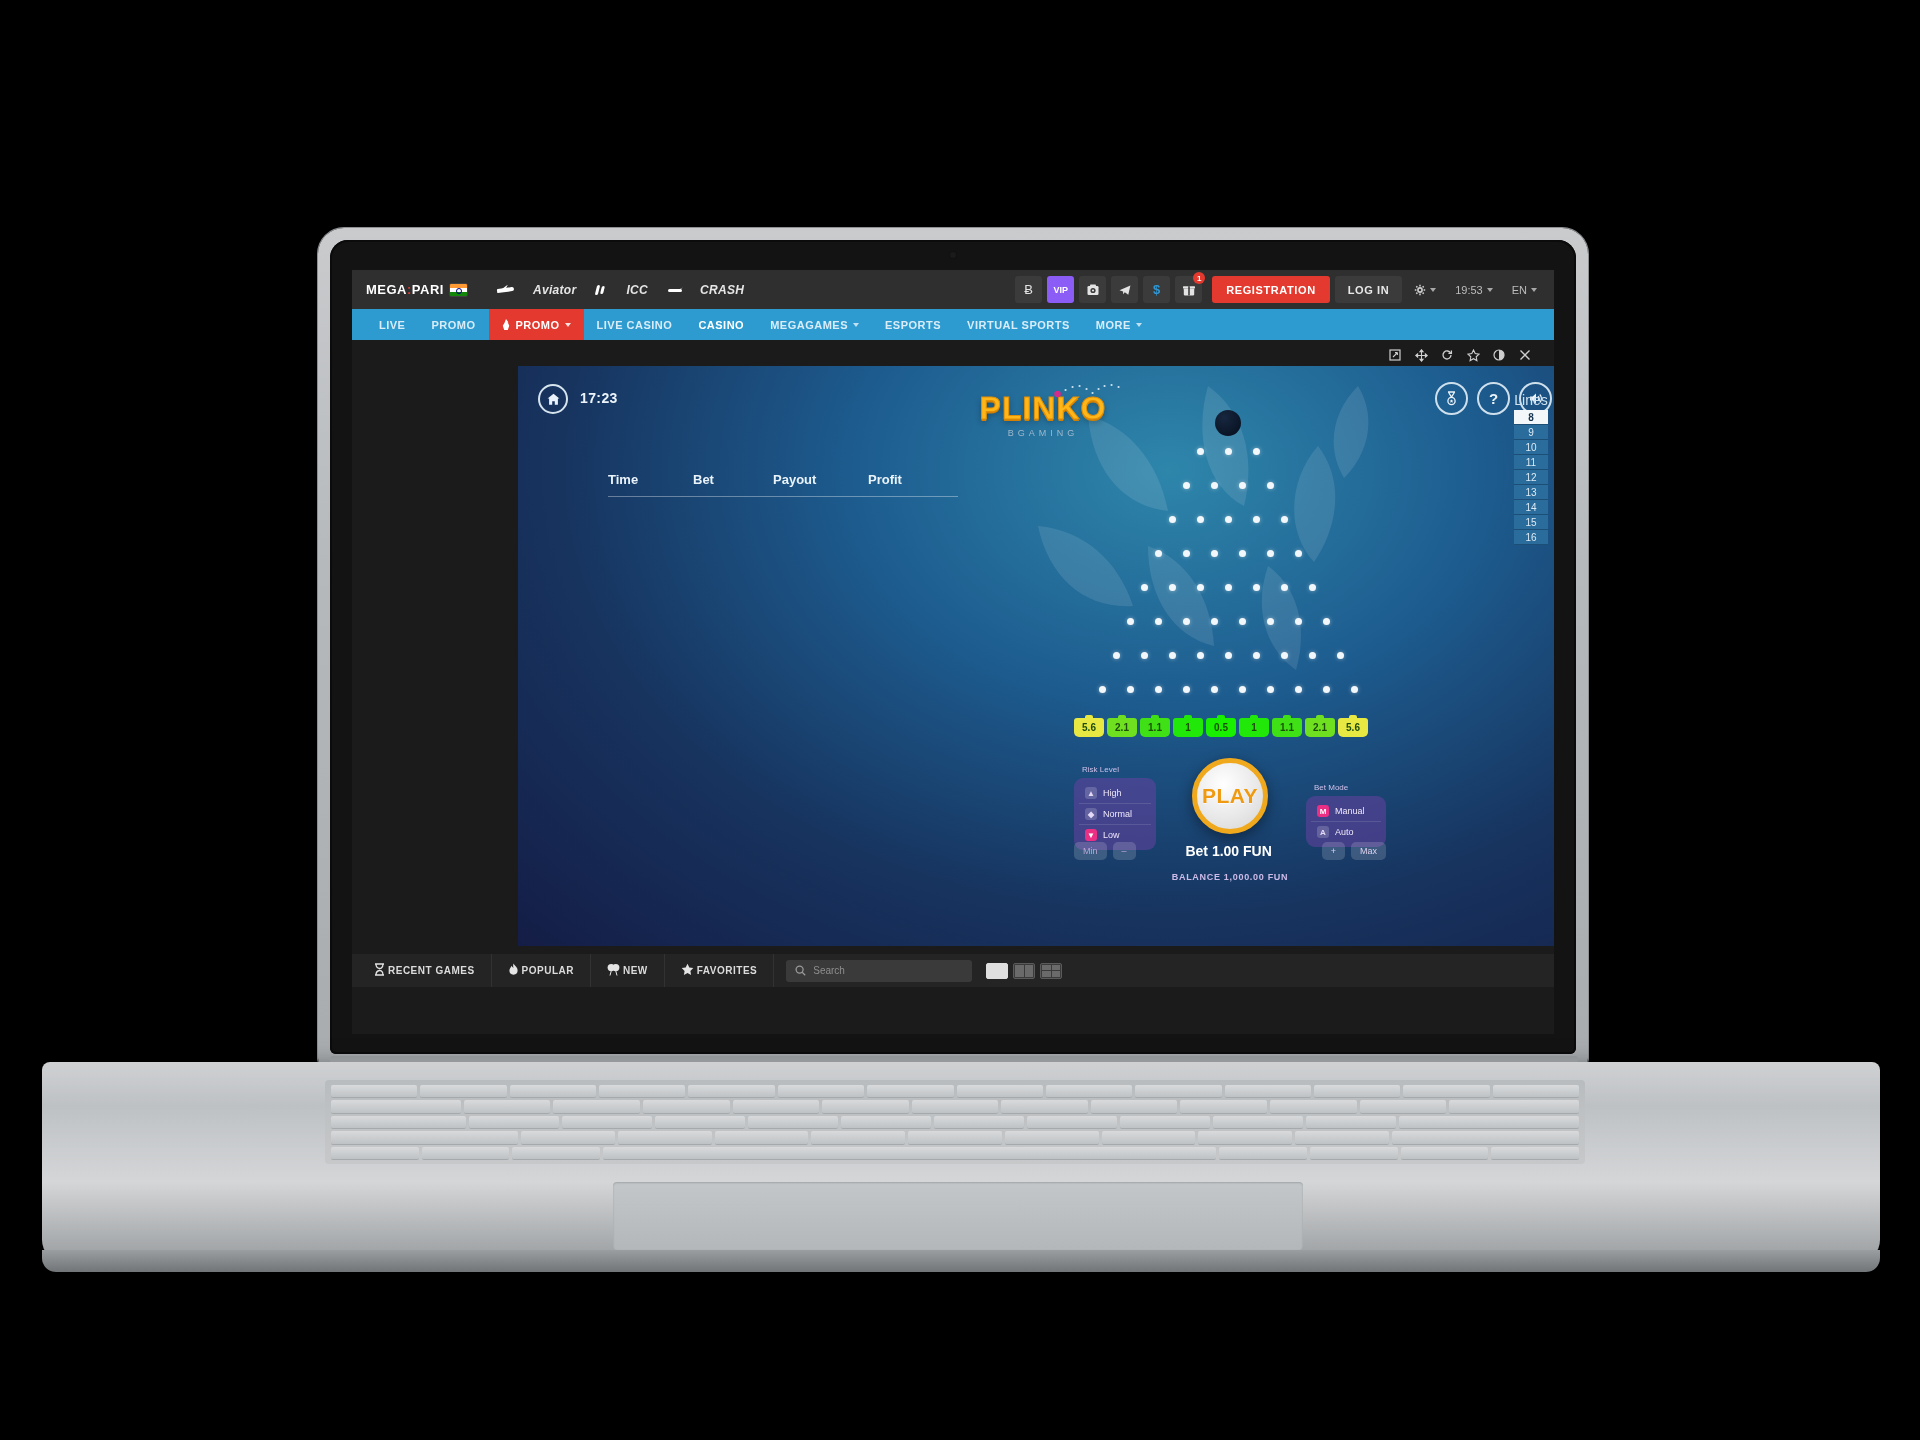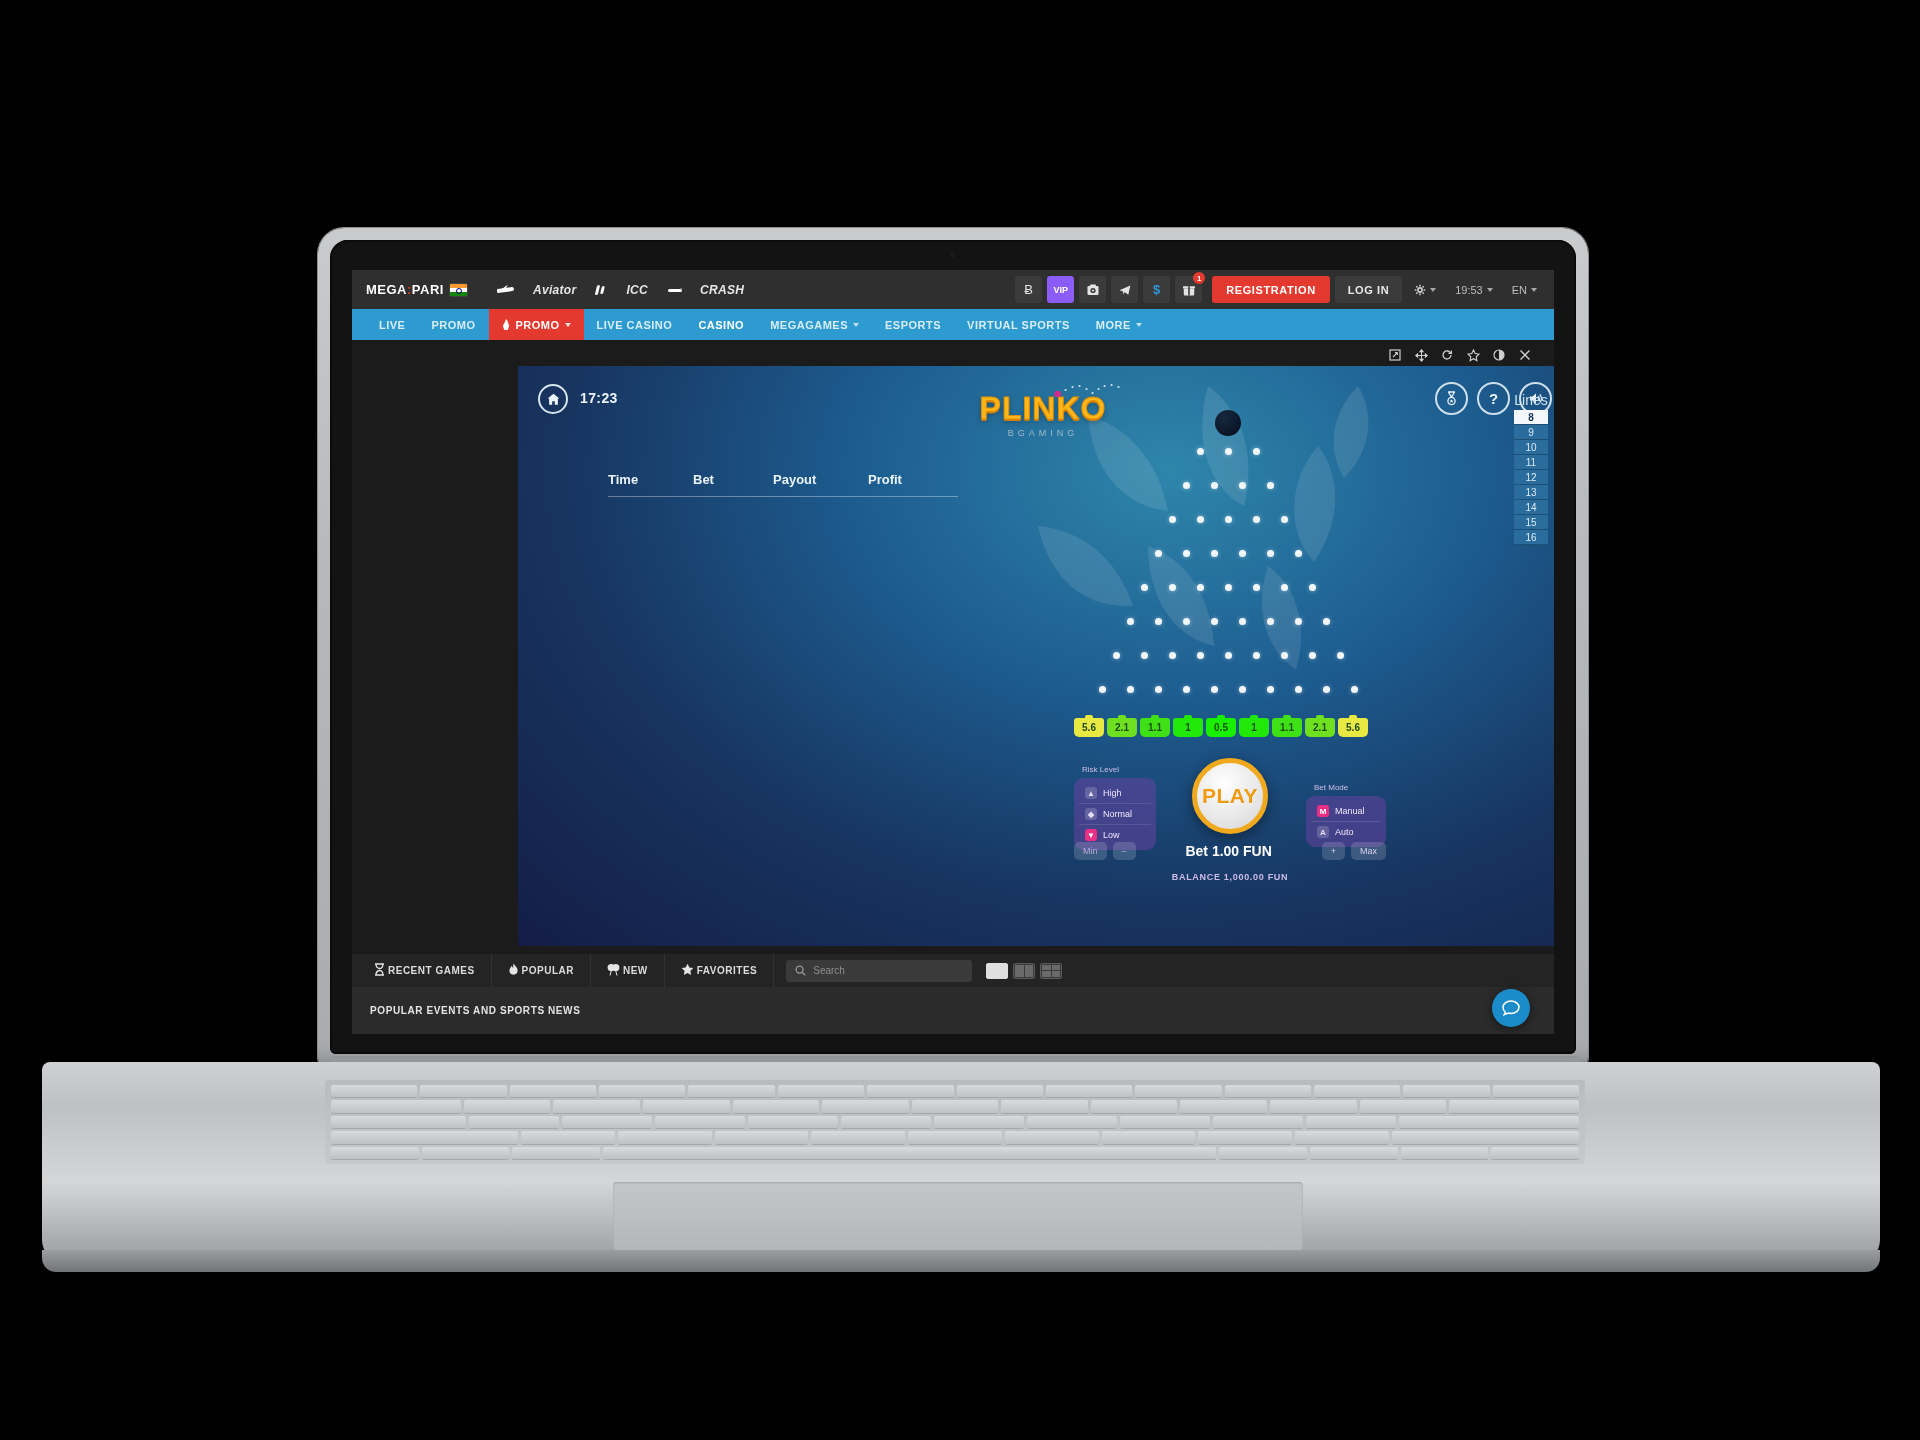--- a/index.html
+++ b/index.html
@@ -668,28 +668,20 @@
                   </div>
                 <div class="vw four">
                     <i></i>
                     <i></i>
                     <i></i>
                     <i></i>
                   </div>
               </div>
             </div>
 
-            <div class="newsbar">
-              <span>POPULAR EVENTS AND SPORTS NEWS</span>
-              <div class="chat">
-                <svg width="20" height="20" viewBox="0 0 20 20">
-                    <path d="M10 3c4.4 0 8 2.8 8 6.2s-3.6 6.2-8 6.2c-.9 0-1.8-.12-2.6-.35L3.2 16.6l1.1-2.6C2.9 12.9 2 11.2 2 9.2 2 5.8 5.6 3 10 3z" fill="none" stroke="#fff" stroke-width="1.5"></path>
-                  </svg>
-              </div>
-            </div>
 
           </div>
         </div>
       </div>
     </div>
   </div>
 
   <div class="base-hinge"></div>
   <div class="laptop-base"></div>
   <div class="keyboard-area">

